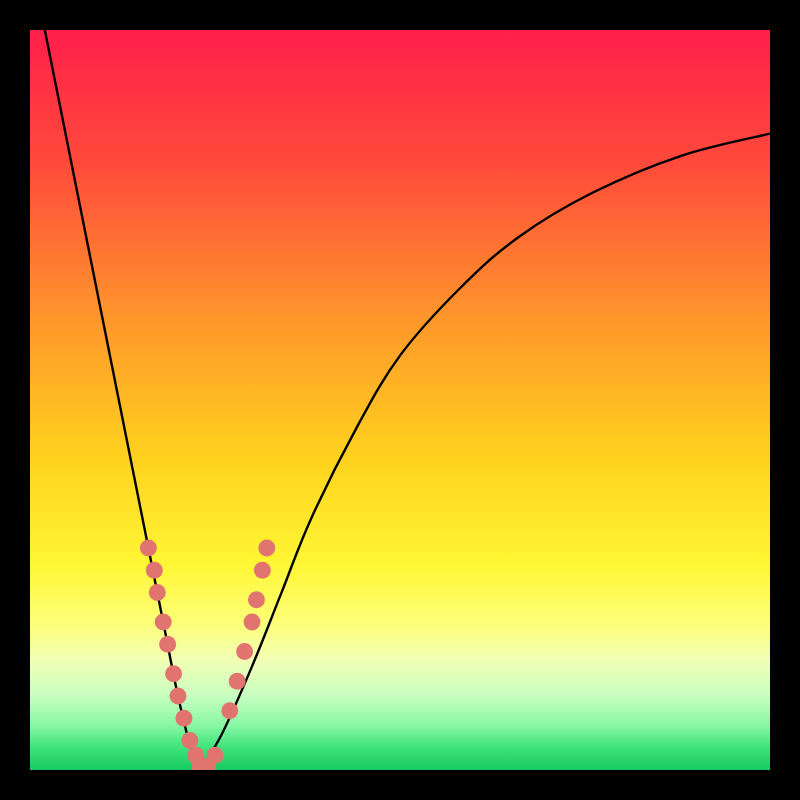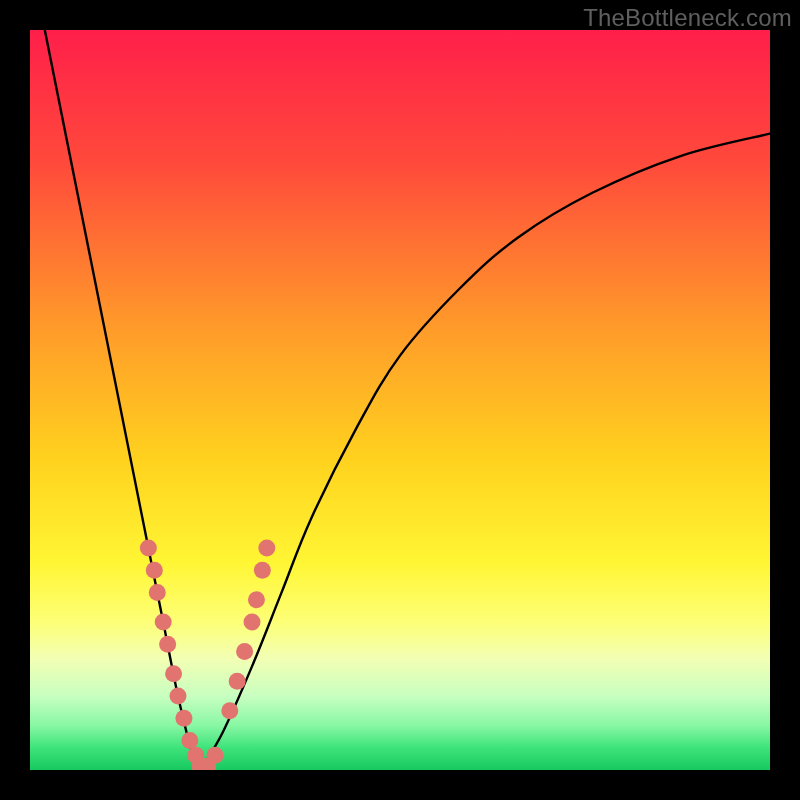--- a/index.html
+++ b/index.html
@@ -90,15 +90,14 @@
           <circle cx="214.6" cy="621.6" r="8.5" fill="#e2746f"></circle>
           <circle cx="222" cy="592" r="8.5" fill="#e2746f"></circle>
           <circle cx="226.44" cy="569.8" r="8.5" fill="#e2746f"></circle>
           <circle cx="232.36" cy="540.2" r="8.5" fill="#e2746f"></circle>
           <circle cx="236.8" cy="518" r="8.5" fill="#e2746f"></circle>
         </g>
     </svg>
 
   </div>
 
-  <div class="watermark">TheBottleneck.com</div>
 
 </div>
 
 </body></html>

